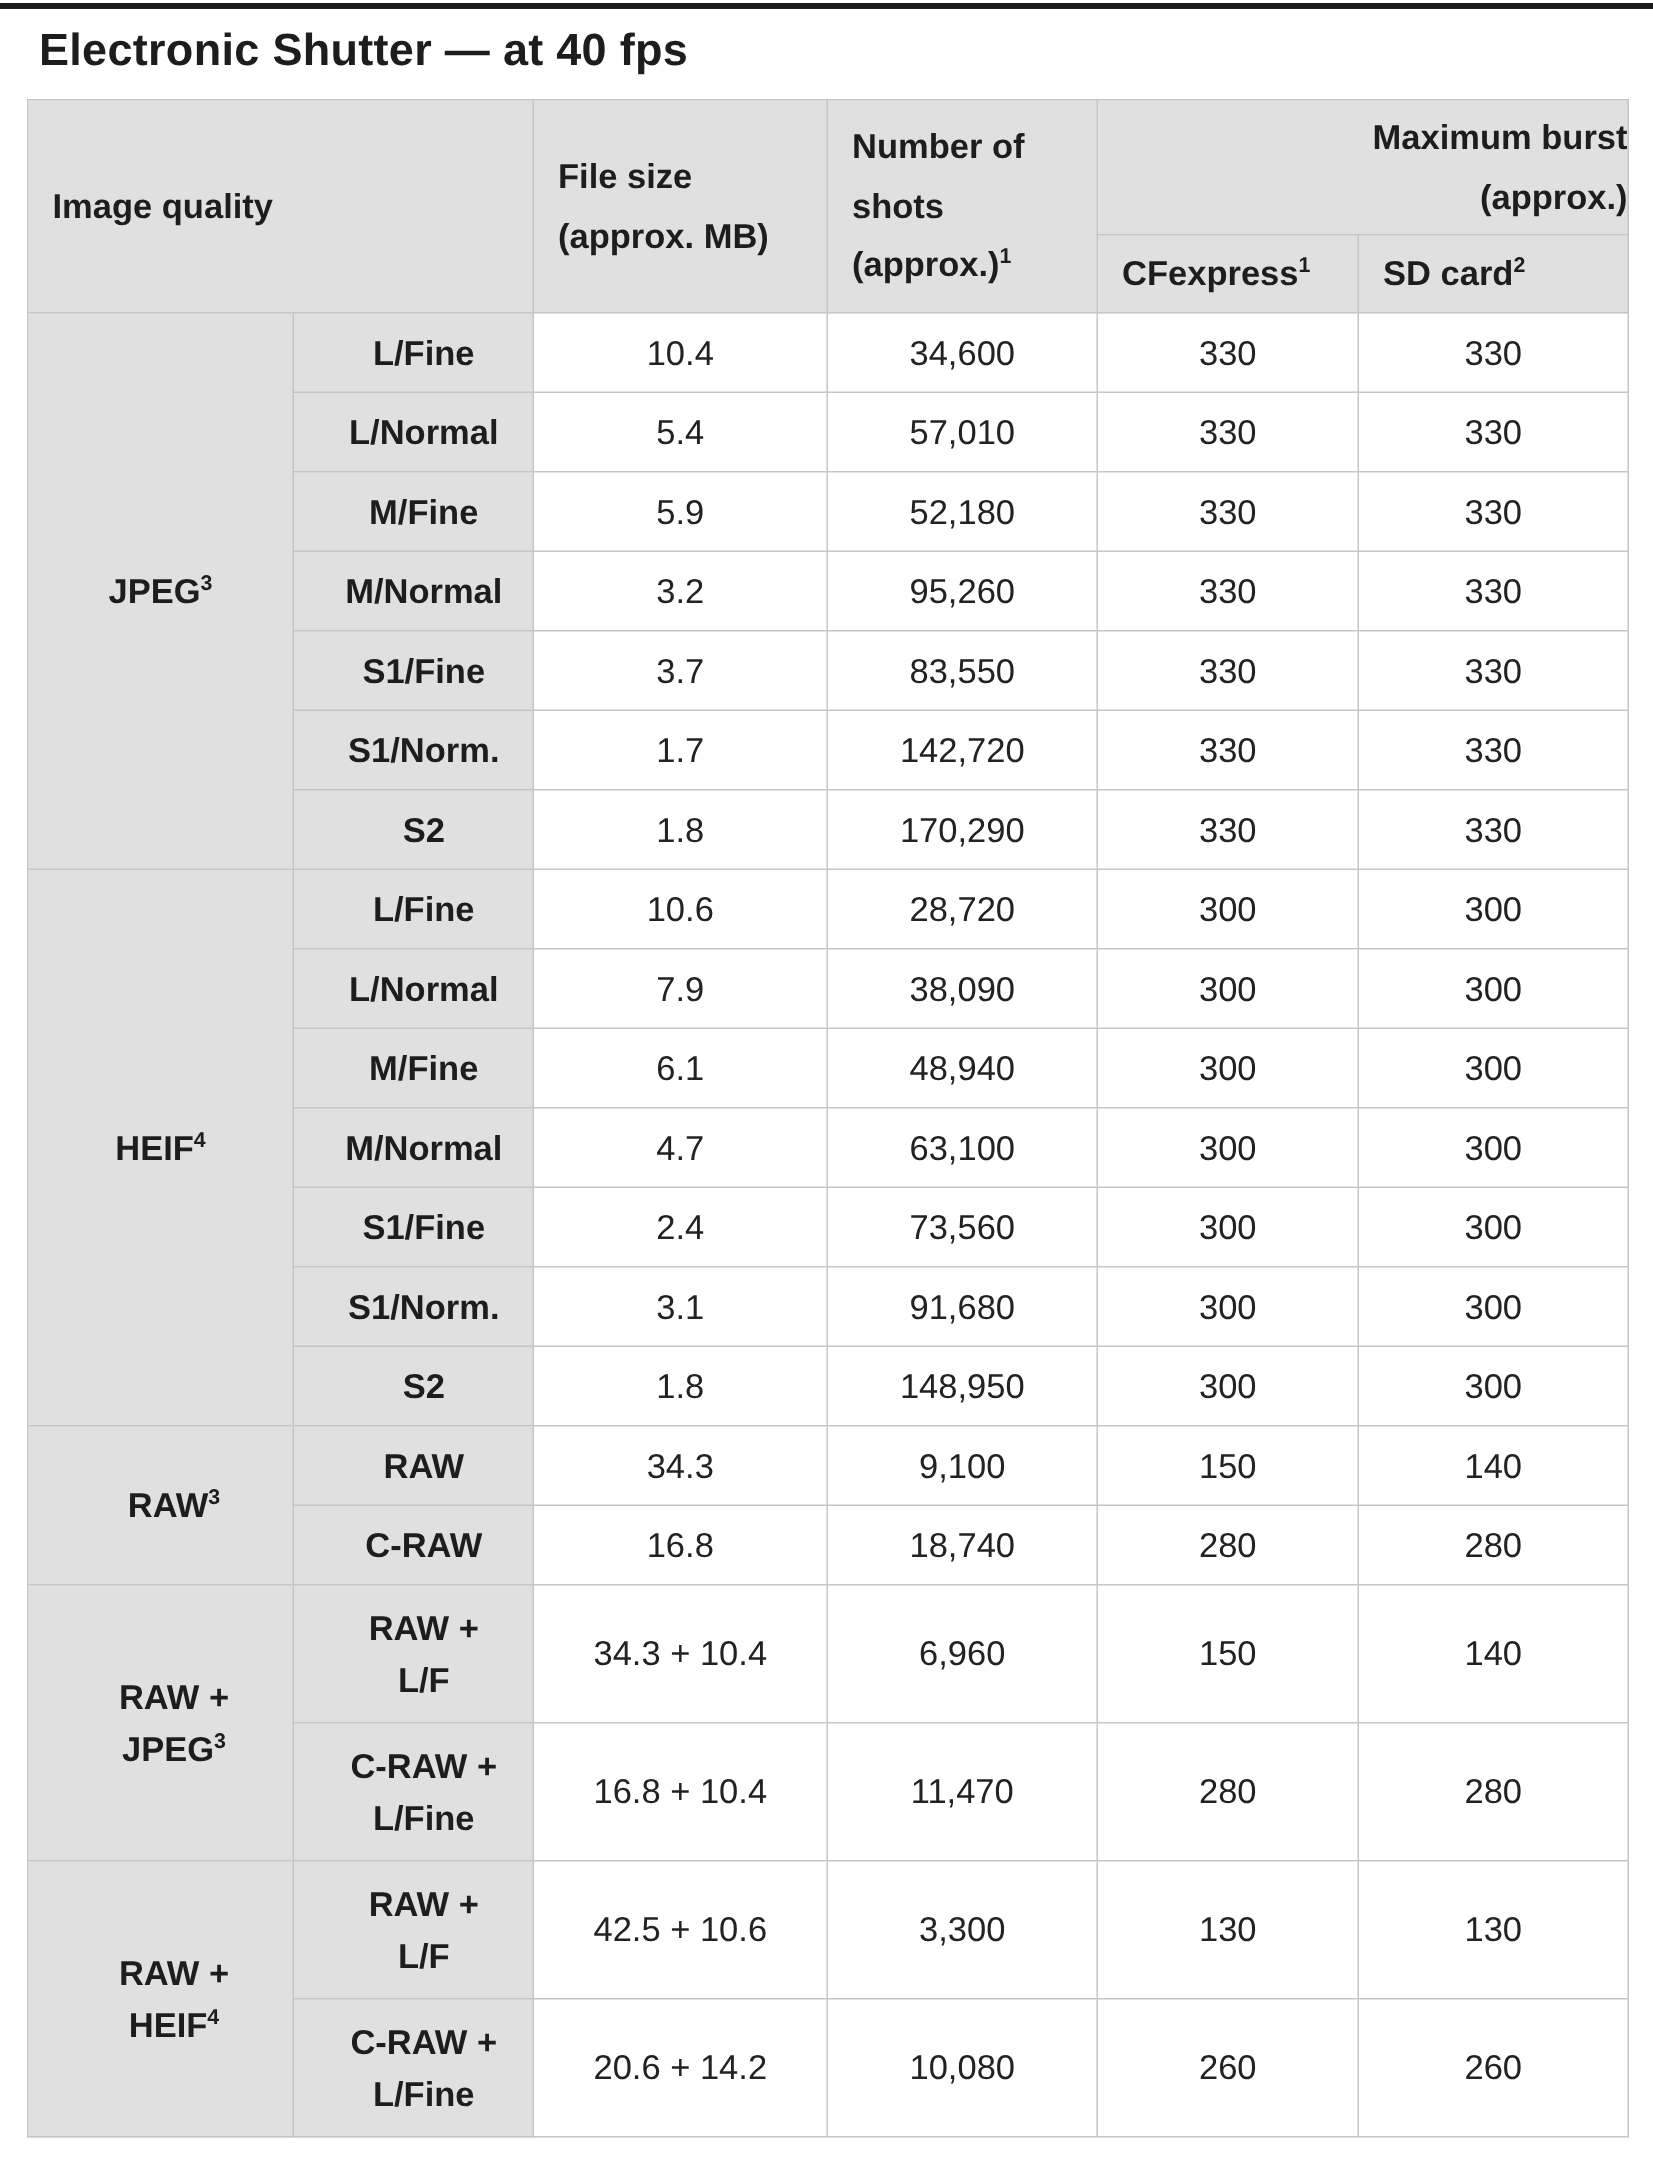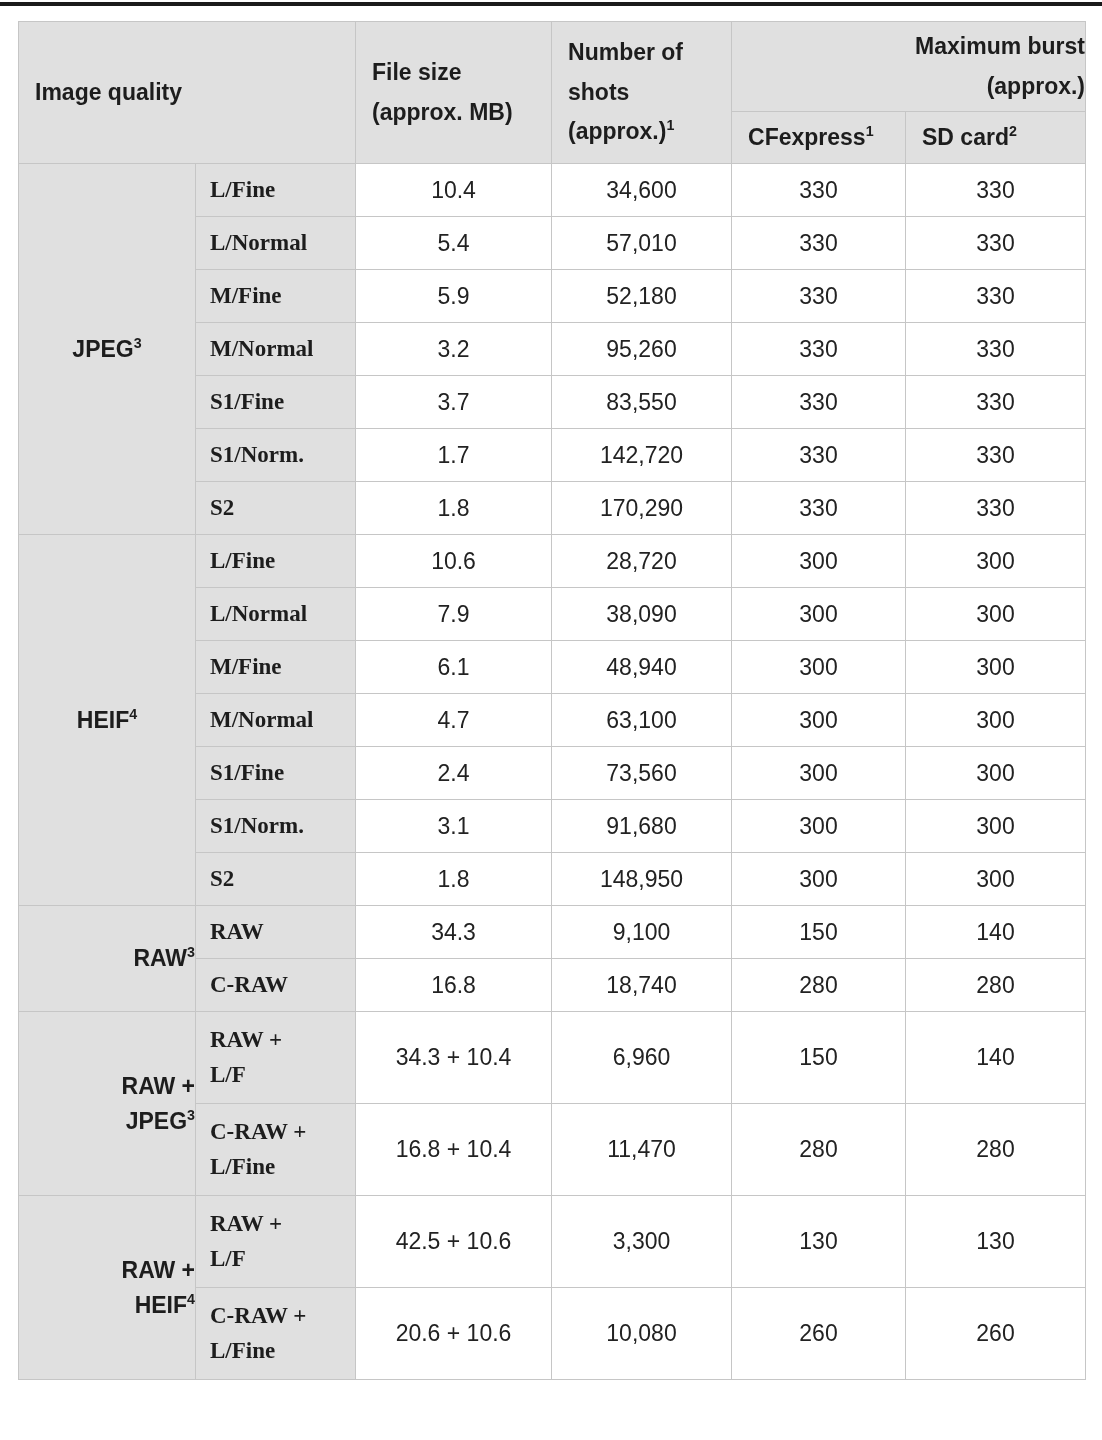--- a/index.html
+++ b/index.html
@@ -47,34 +47,35 @@
   .txt { white-space: pre-line; line-height: 1.72; }
   tbody .txt { line-height: 1.5; }
   sup { font-size: 62%; }
   th.hdr, td.quality, td.group {
     background: #e0e0e0;
     font-weight: bold;
     color: #1d1d1d;
   }
   th.hdr.left { text-align: left; padding-left: 16px; padding-right: 4px; }
   th.hdr.center { text-align: right; }
-  td.quality { text-align: left; padding-left: 14px; font-family: Liberation Serif, serif; }
+  td.quality { text-align: center; padding-left: 14px; }
   td.group.center { text-align: center; }
-  td.group.left { text-align: right; padding-left: 18px; }
+  td.group.left { text-align: center; padding-left: 18px; }
   td.value { background: #ffffff; text-align: center; color: #222222; }
   tr.hrow1 { height: 90px; }
   tr.hrow2 { height: 52px; }
   tr.normal { height: 53px; }
   tr.tall { height: 92px; }
 </style>
 </head>
 <body>
 
 <div class="page">
   <div class="top-rule"></div>
+  <h1 class="title">Electronic Shutter — at 40 fps</h1>
 
   <table class="spec">
     <colgroup>
       <col class="c1">
         <col class="c2">
         <col class="c3">
         <col class="c4">
         <col class="c5">
         <col class="c6">
     </colgroup>
@@ -246,20 +247,20 @@
           <td class="quality"><span class="txt">RAW +
 L/F</span></td>
           <td class="value"><span class="txt">42.5 + 10.6</span></td>
           <td class="value"><span class="txt">3,300</span></td>
           <td class="value"><span class="txt">130</span></td>
           <td class="value"><span class="txt">130</span></td>
         </tr>
         <tr class="tall">
           <td class="quality"><span class="txt">C-RAW +
 L/Fine</span></td>
-          <td class="value"><span class="txt">20.6 + 10.6</span></td>
+          <td class="value"><span class="txt">20.6 + 14.2</span></td>
           <td class="value"><span class="txt">10,080</span></td>
           <td class="value"><span class="txt">260</span></td>
           <td class="value"><span class="txt">260</span></td>
         </tr>
       </tbody>
   </table>
 </div>
 
 </body></html>

